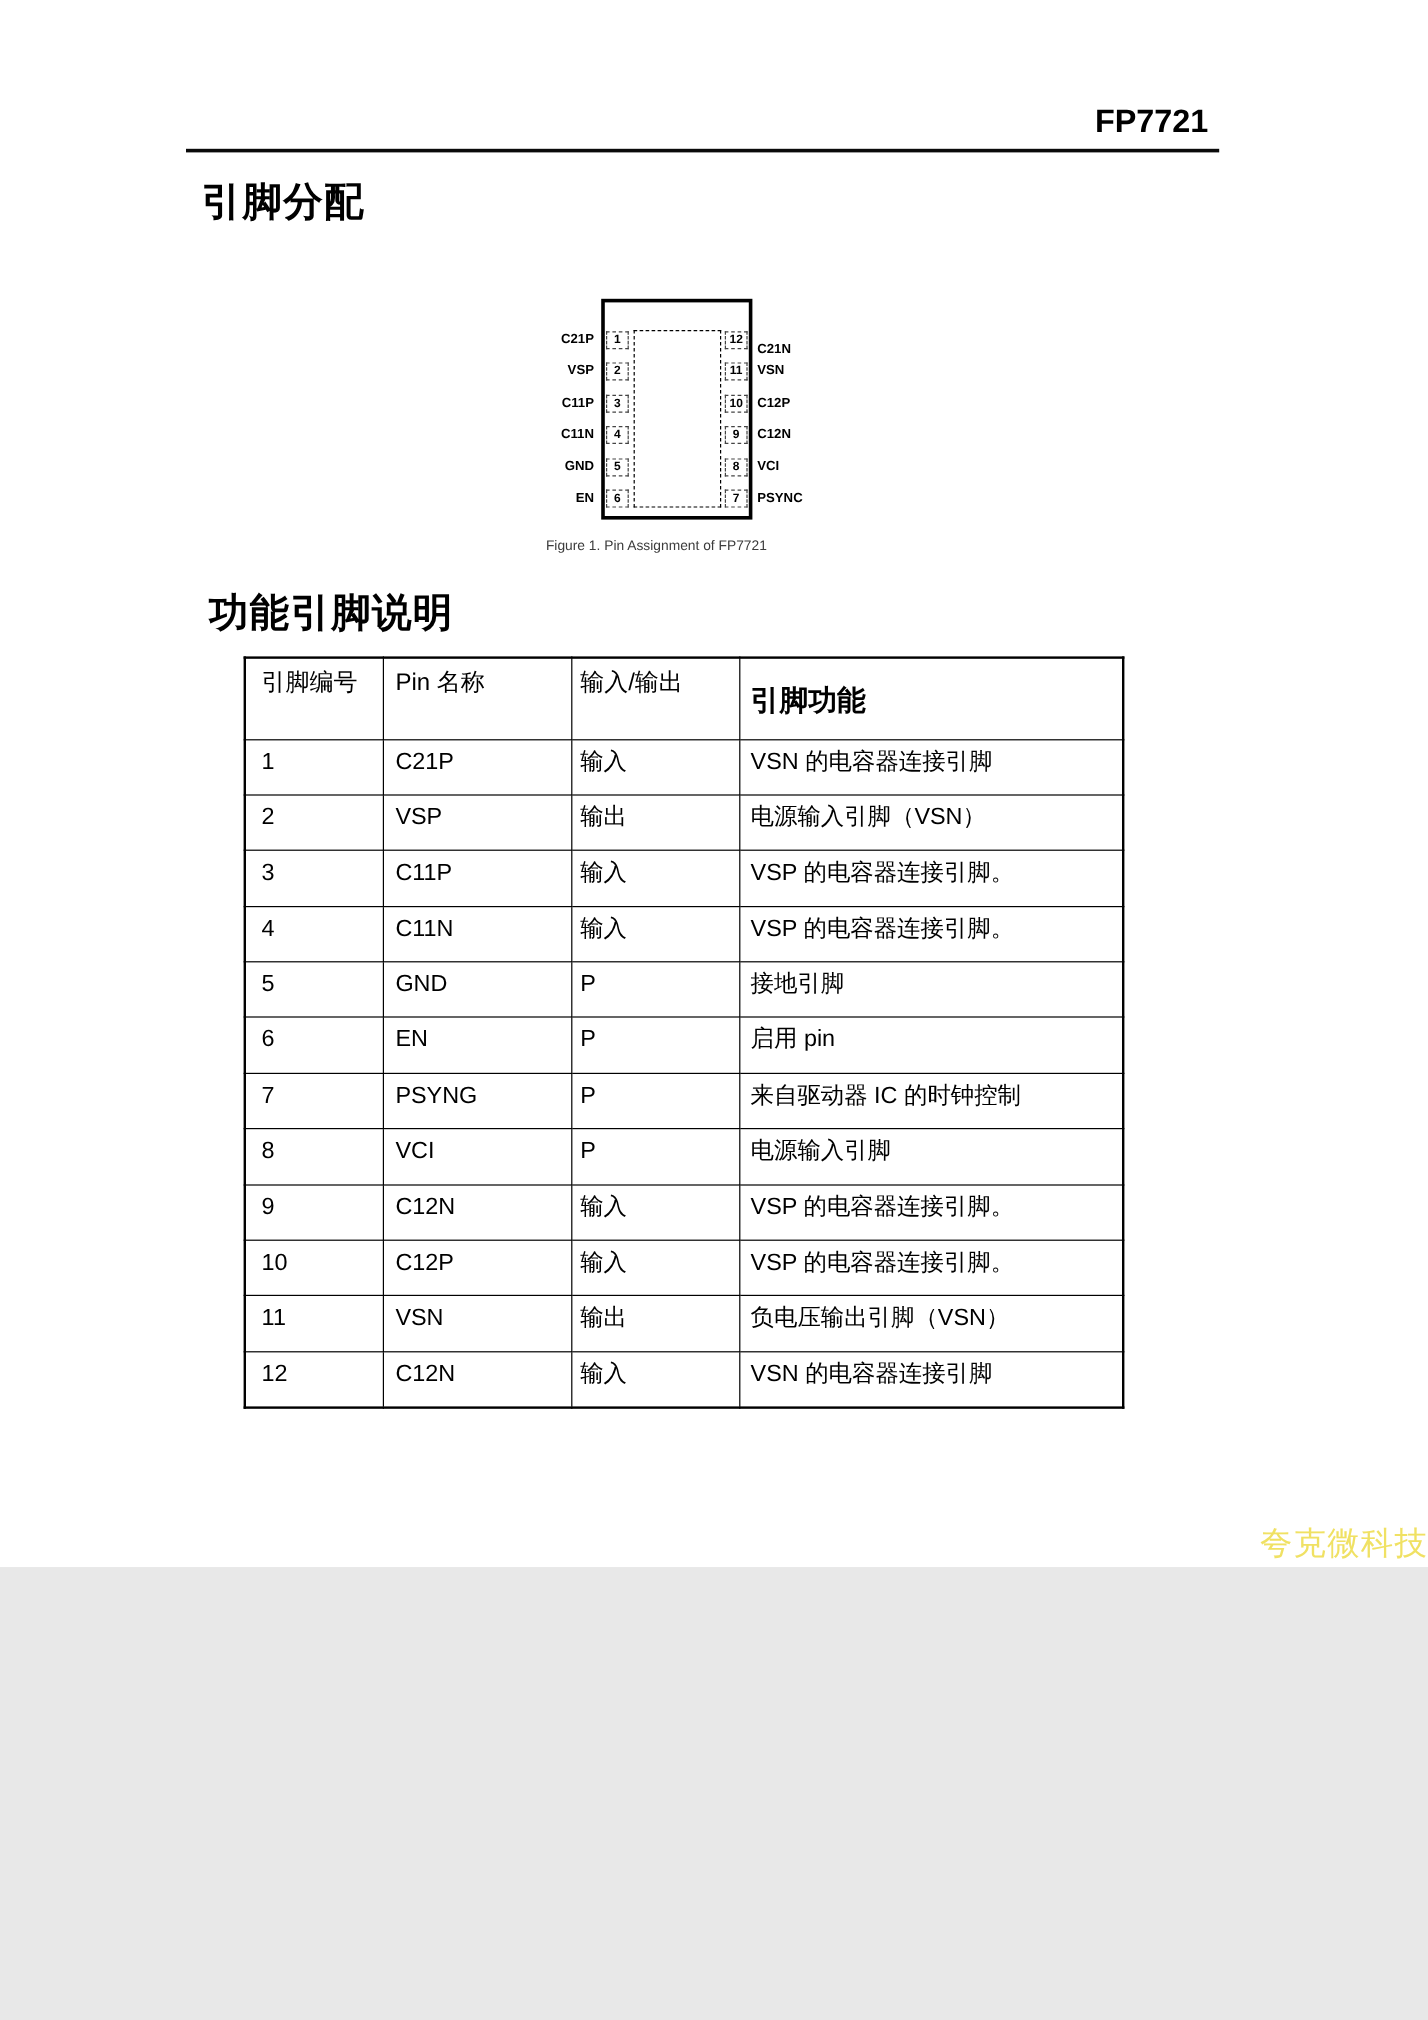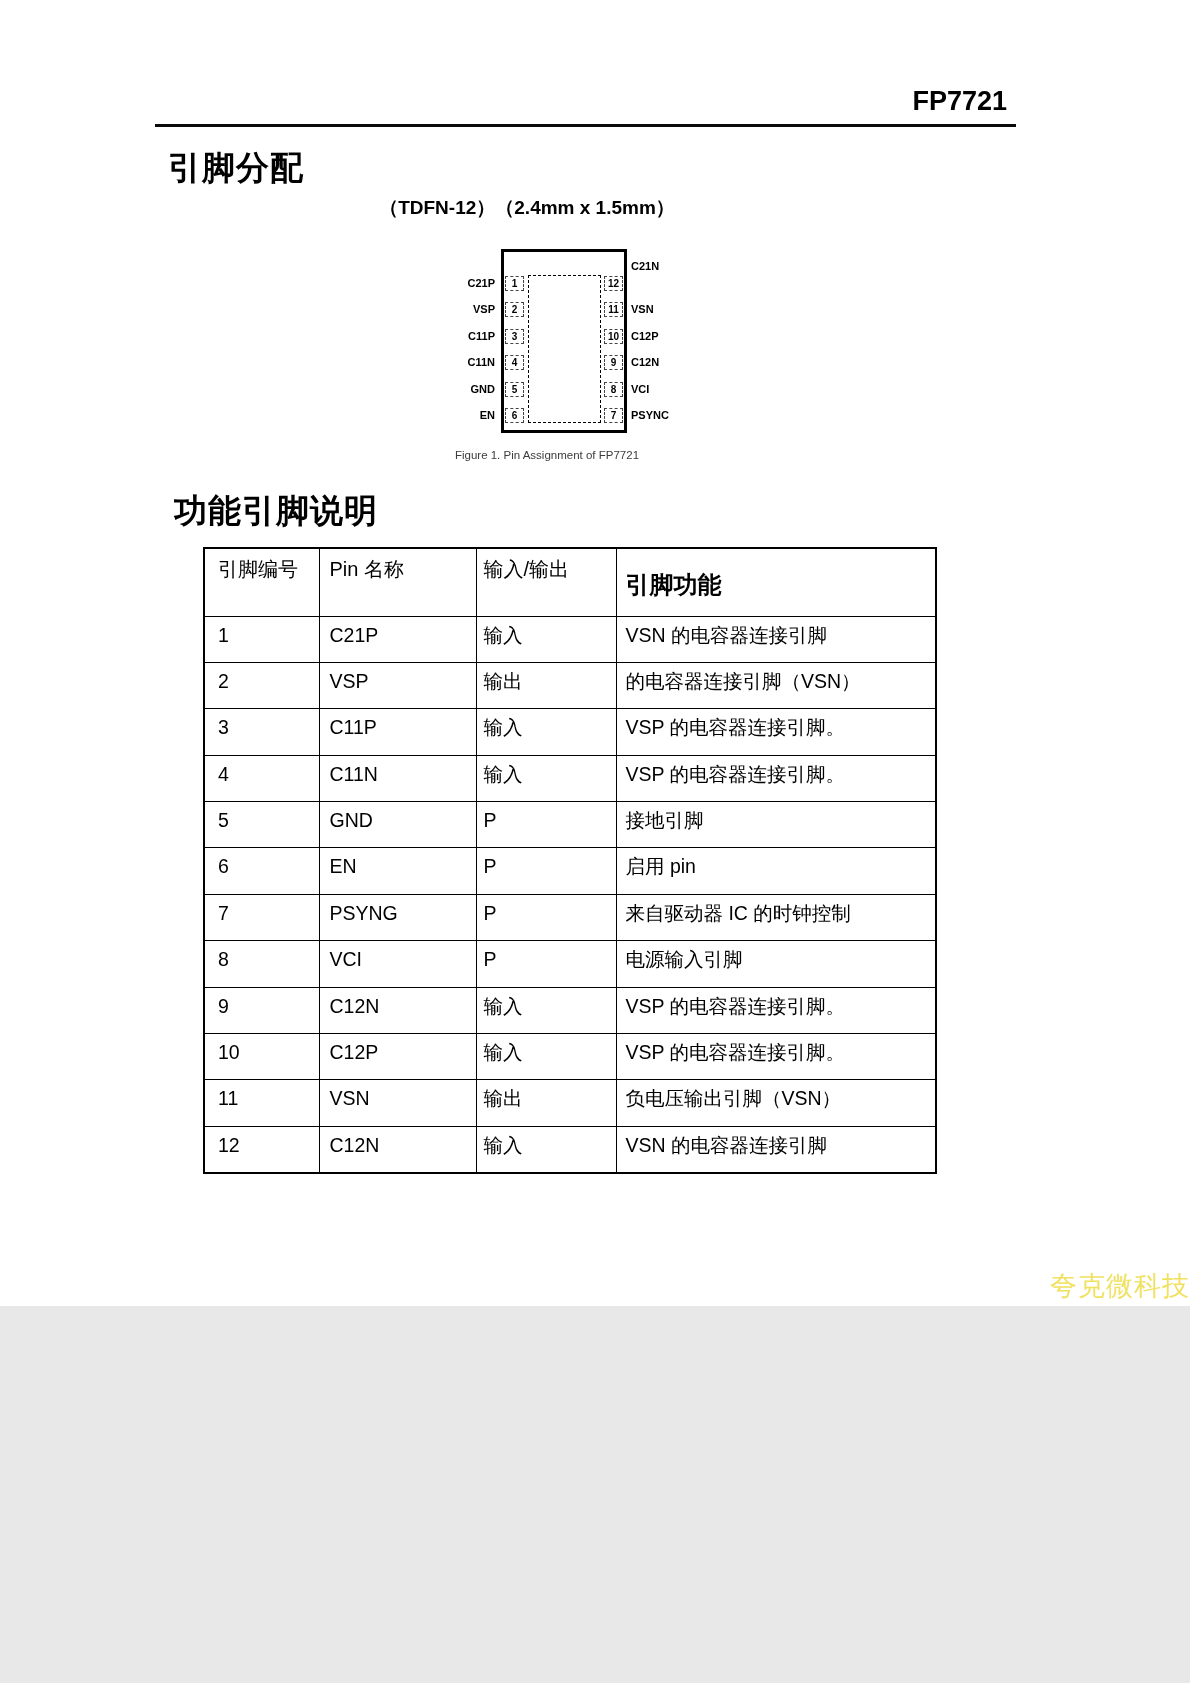--- a/index.html
+++ b/index.html
@@ -47,39 +47,38 @@
 </head>
 <body>
 
 <div class="page">
 
   <div class="doc-title">FP7721</div>
   <div class="header-rule"></div>
 
   <div class="sec-heading sec1">引脚分配</div>
 
-  <div class="pkg-line">（TDFN-12）（2.4mm x 1.5mm）</div>
 
   <div class="chip"></div>
   <div class="pad"></div>
   <div id="pin-rows">
       <div class="pin-label left" style="top: 275px;">C21P</div>
       <div class="pin-box" style="left: 505px; top: 276px;">1</div>
       <div class="pin-label left" style="top: 301.4px;">VSP</div>
       <div class="pin-box" style="left: 505px; top: 302.4px;">2</div>
       <div class="pin-label left" style="top: 327.8px;">C11P</div>
       <div class="pin-box" style="left: 505px; top: 328.8px;">3</div>
       <div class="pin-label left" style="top: 354.2px;">C11N</div>
       <div class="pin-box" style="left: 505px; top: 355.2px;">4</div>
       <div class="pin-label left" style="top: 380.6px;">GND</div>
       <div class="pin-box" style="left: 505px; top: 381.6px;">5</div>
       <div class="pin-label left" style="top: 407px;">EN</div>
       <div class="pin-box" style="left: 505px; top: 408px;">6</div>
       <div class="pin-box" style="left: 604px; top: 276px;">12</div>
-      <div class="pin-label right" style="top: 258px;">C21N</div>
+      <div class="pin-label right" style="top: 283px;">C21N</div>
       <div class="pin-box" style="left: 604px; top: 302.4px;">11</div>
       <div class="pin-label right" style="top: 301.4px;">VSN</div>
       <div class="pin-box" style="left: 604px; top: 328.8px;">10</div>
       <div class="pin-label right" style="top: 327.8px;">C12P</div>
       <div class="pin-box" style="left: 604px; top: 355.2px;">9</div>
       <div class="pin-label right" style="top: 354.2px;">C12N</div>
       <div class="pin-box" style="left: 604px; top: 381.6px;">8</div>
       <div class="pin-label right" style="top: 380.6px;">VCI</div>
       <div class="pin-box" style="left: 604px; top: 408px;">7</div>
       <div class="pin-label right" style="top: 407px;">PSYNC</div>
@@ -109,21 +108,21 @@
       <td>1</td>
       <td>C21P</td>
       <td>输入</td>
       <td>VSN 的电容器连接引脚</td>
     </tr>
 
     <tr>
       <td>2</td>
       <td>VSP</td>
       <td>输出</td>
-      <td>的电容器连接引脚（VSN）</td>
+      <td>电源输入引脚（VSN）</td>
     </tr>
 
     <tr>
       <td>3</td>
       <td>C11P</td>
       <td>输入</td>
       <td>VSP 的电容器连接引脚。</td>
     </tr>
 
     <tr>

